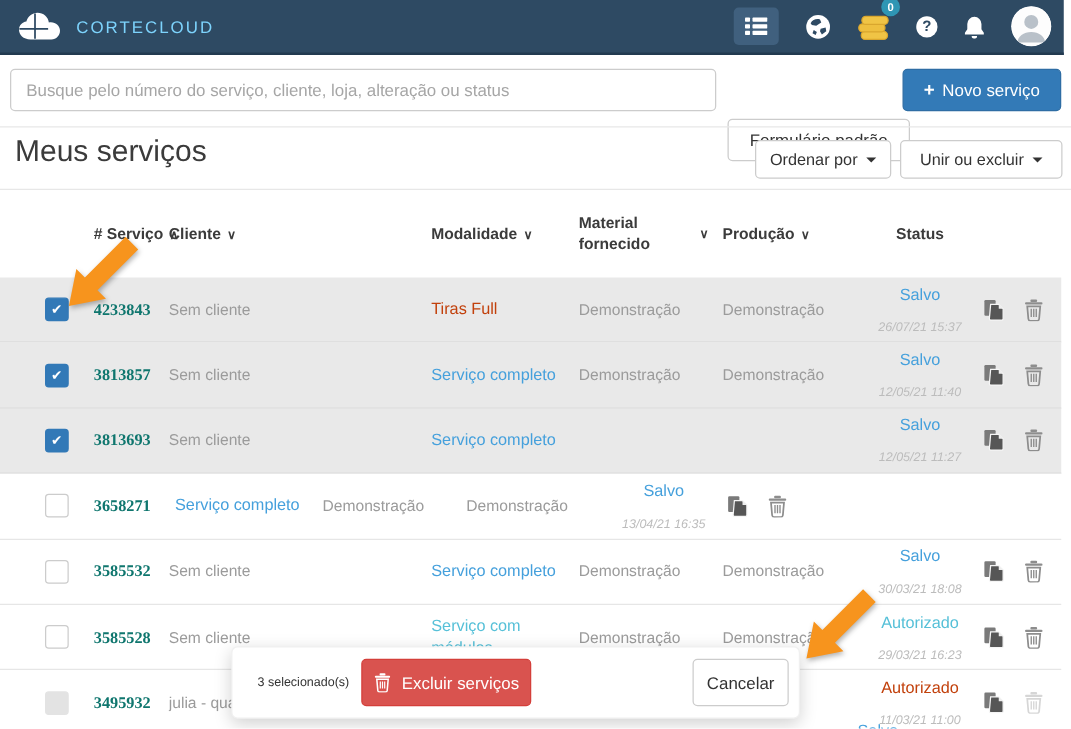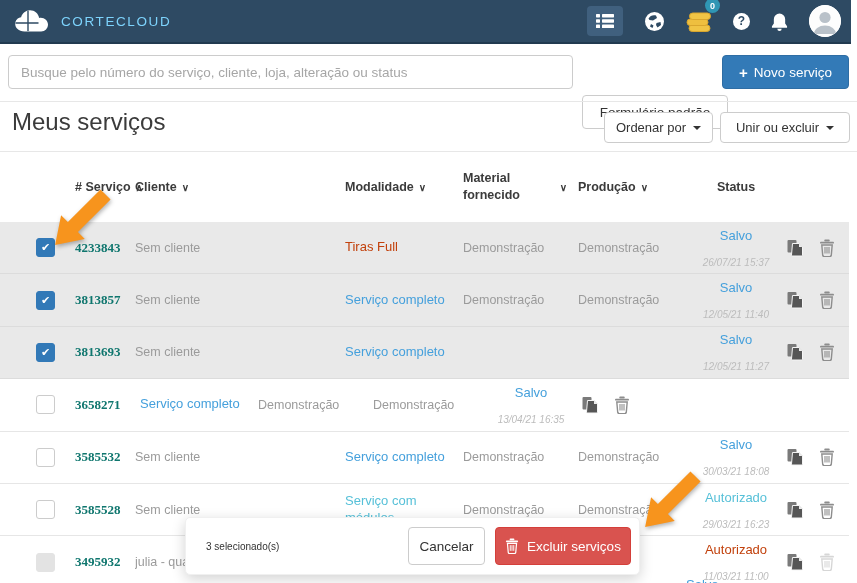--- a/index.html
+++ b/index.html
@@ -435,32 +435,32 @@
           </svg>
         </span>
       </div>
     </div>
   </div>
 
   <div class="partial">Salvo</div>
 
   <div class="selection-bar">
     <span class="count">3 selecionado(s)</span>
-    <button class="btn btn-cancel">Cancelar</button>
     <button class="btn btn-delete">
       <span style="display:flex;">
         <svg width="14" height="16" viewBox="0 0 16 18">
           <rect x="5.3" y="0.5" width="5.4" height="2" rx="0.8" fill="#ffffff"></rect>
           <rect x="1" y="2.8" width="14" height="1.8" rx="0.9" fill="#ffffff"></rect>
           <path d="M2.8 6 h10.4 l-0.9 10.2 a1.6 1.6 0 0 1 -1.6 1.4 h-5.4 a1.6 1.6 0 0 1 -1.6 -1.4 z" fill="none" stroke="#ffffff" stroke-width="1.4"></path>
           <path d="M6 8 v6.5 M8 8 v6.5 M10 8 v6.5" stroke="#ffffff" stroke-width="1.1"></path>
         </svg>
       </span>
       <span>Excluir serviços</span>
     </button>
+    <button class="btn btn-cancel">Cancelar</button>
   </div>
 
   <svg class="arrow a1" width="84" height="84" viewBox="0 0 100 100">
     <polygon points="18,82 25.1,46.7 33.2,54.8 72,16 84,28 45.2,66.8 53.3,74.9" fill="#f7941d"></polygon>
   </svg>
   <svg class="arrow a2" width="84" height="84" viewBox="0 0 100 100">
     <polygon points="18,82 25.1,46.7 33.2,54.8 72,16 84,28 45.2,66.8 53.3,74.9" fill="#f7941d"></polygon>
   </svg>
 
 </div>

